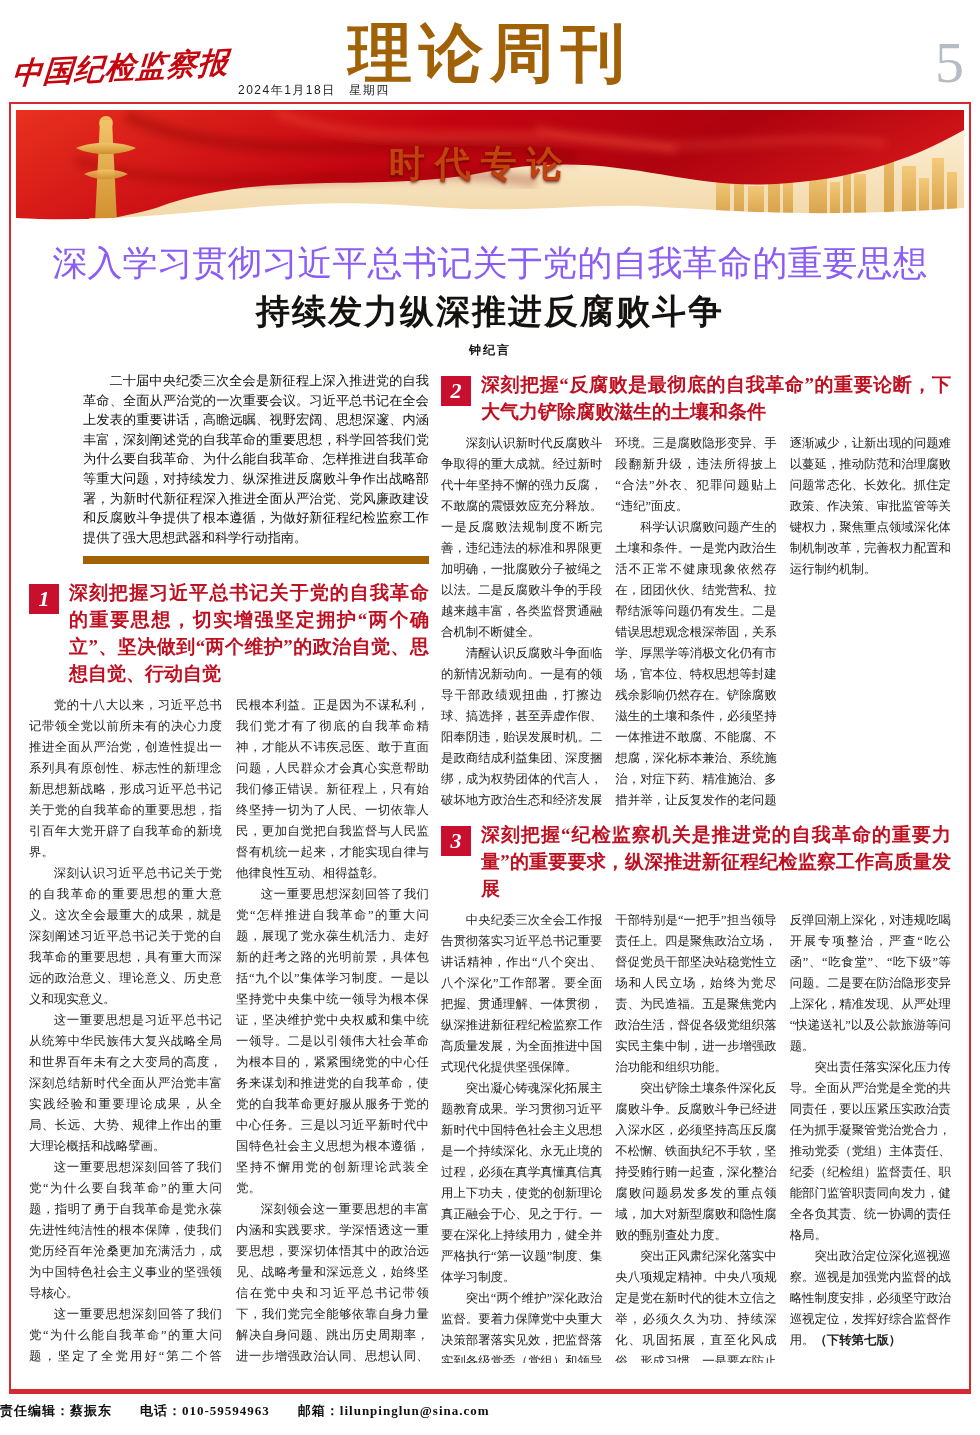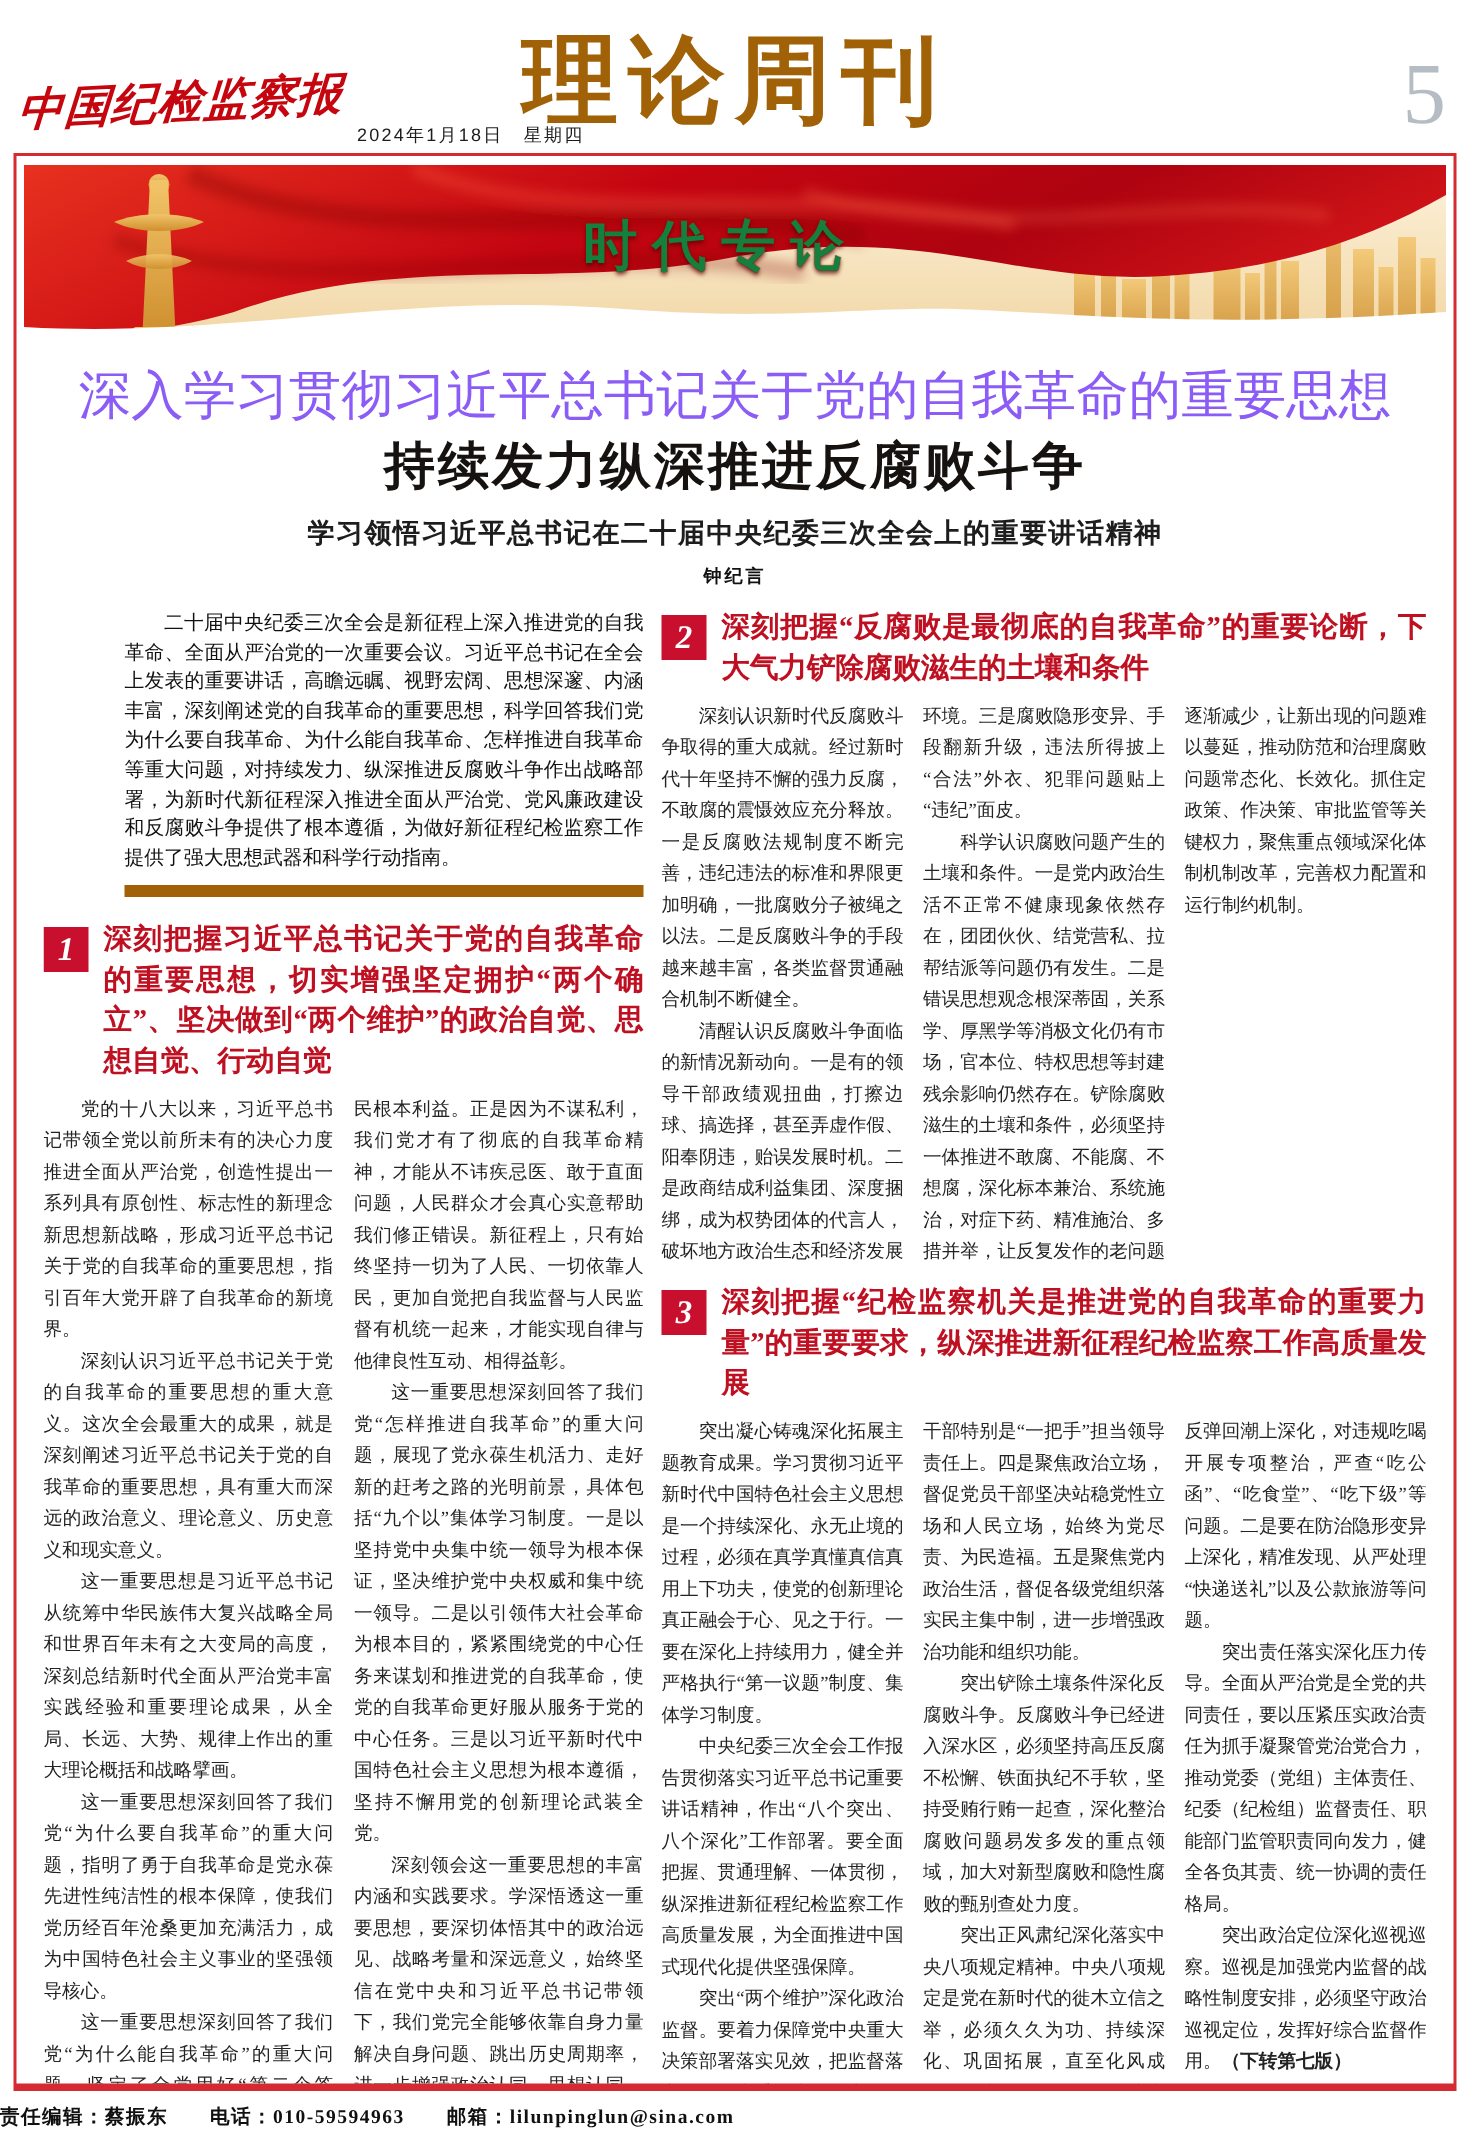--- a/index.html
+++ b/index.html
@@ -15,21 +15,21 @@
   .weekly-title{position:absolute;left:50%;transform:translateX(-50%);top:10px;font-size:64px;
     font-weight:900;color:#a16207;letter-spacing:7px;white-space:nowrap;}
   .page-num{position:absolute;right:16px;top:34px;font-size:58px;color:#b6bcc3;line-height:1;}
   
   .page-frame{position:absolute;left:9px;top:102px;width:962px;height:1292px;box-sizing:border-box;
     border:2px solid #d62a33;border-bottom-width:5px;padding:6px 18px 0;background:#fff;overflow:hidden;}
   
   .banner{position:relative;height:120px;margin:0 -13px;overflow:hidden;}
   .banner svg{display:block;width:100%;height:100%;}
   .banner-label{position:absolute;left:50%;top:30px;transform:translateX(-55%);
-    font-size:36px;font-weight:900;color:#15803d;letter-spacing:10px;white-space:nowrap;
+    font-size:36px;font-weight:900;color:#c2410c;letter-spacing:10px;white-space:nowrap;
     text-shadow:0 2px 3px rgba(90,0,0,.75),0 0 1px #8a1a00;}
   
   .headline{text-align:center;margin-top:8px;}
   .headline-l1{font-size:35px;font-weight:400;color:#8b5cf6;line-height:1.5;letter-spacing:0;white-space:nowrap;}
   .headline-l2{font-size:34px;font-weight:900;color:#15120f;line-height:1.25;letter-spacing:2px;white-space:nowrap;}
   .subtitle{font-size:18px;font-weight:bold;color:#1d1d1d;margin-top:10px;letter-spacing:1px;}
   .byline{font-size:12px;font-weight:bold;color:#111;margin-top:9px;letter-spacing:2px;}
   
   .content{display:flex;gap:12px;margin-top:12px;height:992px;overflow:hidden;}
   .left-region{width:400px;flex:0 0 400px;}
@@ -122,21 +122,20 @@
       </g>
 
       <path fill="#ffffff" d="M0,120 V108 C140,116 250,84 400,96 C520,105 565,92 645,97 C720,101 800,108 948,98 V120 Z"></path>
     </svg>
     <div class="banner-label">时代专论</div>
   </div>
 
   <div class="headline">
     <div class="headline-l1">深入学习贯彻习近平总书记关于党的自我革命的重要思想</div>
     <div class="headline-l2">持续发力纵深推进反腐败斗争</div>
-    <div class="subtitle">学习领悟习近平总书记在二十届中央纪委三次全会上的重要讲话精神</div>
     <div class="byline">钟纪言</div>
   </div>
 
   <div class="content">
 
     <div class="left-region">
       <div class="intro">
         <p>二十届中央纪委三次全会是新征程上深入推进党的自我革命、全面从严治党的一次重要会议。习近平总书记在全会上发表的重要讲话，高瞻远瞩、视野宏阔、思想深邃、内涵丰富，深刻阐述党的自我革命的重要思想，科学回答我们党为什么要自我革命、为什么能自我革命、怎样推进自我革命等重大问题，对持续发力、纵深推进反腐败斗争作出战略部署，为新时代新征程深入推进全面从严治党、党风廉政建设和反腐败斗争提供了根本遵循，为做好新征程纪检监察工作提供了强大思想武器和科学行动指南。</p>
       </div>
       <div class="sec-header s1">
@@ -164,22 +163,22 @@
           <p class="para">深刻认识新时代反腐败斗争取得的重大成就。经过新时代十年坚持不懈的强力反腐，不敢腐的震慑效应充分释放。一是反腐败法规制度不断完善，违纪违法的标准和界限更加明确，一批腐败分子被绳之以法。二是反腐败斗争的手段越来越丰富，各类监督贯通融合机制不断健全。</p>
           <p class="para">清醒认识反腐败斗争面临的新情况新动向。一是有的领导干部政绩观扭曲，打擦边球、搞选择，甚至弄虚作假、阳奉阴违，贻误发展时机。二是政商结成利益集团、深度捆绑，成为权势团体的代言人，破坏地方政治生态和经济发展环境。三是腐败隐形变异、手段翻新升级，违法所得披上“合法”外衣、犯罪问题贴上“违纪”面皮。</p>
           <p class="para">科学认识腐败问题产生的土壤和条件。一是党内政治生活不正常不健康现象依然存在，团团伙伙、结党营私、拉帮结派等问题仍有发生。二是错误思想观念根深蒂固，关系学、厚黑学等消极文化仍有市场，官本位、特权思想等封建残余影响仍然存在。铲除腐败滋生的土壤和条件，必须坚持一体推进不敢腐、不能腐、不想腐，深化标本兼治、系统施治，对症下药、精准施治、多措并举，让反复发作的老问题逐渐减少，让新出现的问题难以蔓延，推动防范和治理腐败问题常态化、长效化。抓住定政策、作决策、审批监管等关键权力，聚焦重点领域深化体制机制改革，完善权力配置和运行制约机制。</p>
         </div>
 
       <div class="sec-header s3">
         <div class="numbox">3</div>
         <p class="sec-title">深刻把握“纪检监察机关是推进党的自我革命的重要力量”的重要要求，纵深推进新征程纪检监察工作高质量发展</p>
       </div>
       <div class="cols-3 sec3-body">
+          <p class="para">中央纪委三次全会工作报告贯彻落实习近平总书记重要讲话精神，作出“八个突出、八个深化”工作部署。要全面把握、贯通理解、一体贯彻，纵深推进新征程纪检监察工作高质量发展，为全面推进中国式现代化提供坚强保障。</p>
           <p class="para">突出凝心铸魂深化拓展主题教育成果。学习贯彻习近平新时代中国特色社会主义思想是一个持续深化、永无止境的过程，必须在真学真懂真信真用上下功夫，使党的创新理论真正融会于心、见之于行。一要在深化上持续用力，健全并严格执行“第一议题”制度、集体学习制度。</p>
-          <p class="para">中央纪委三次全会工作报告贯彻落实习近平总书记重要讲话精神，作出“八个突出、八个深化”工作部署。要全面把握、贯通理解、一体贯彻，纵深推进新征程纪检监察工作高质量发展，为全面推进中国式现代化提供坚强保障。</p>
           <p class="para">突出“两个维护”深化政治监督。要着力保障党中央重大决策部署落实见效，把监督落实到各级党委（党组）和领导干部特别是“一把手”担当领导责任上。四是聚焦政治立场，督促党员干部坚决站稳党性立场和人民立场，始终为党尽责、为民造福。五是聚焦党内政治生活，督促各级党组织落实民主集中制，进一步增强政治功能和组织功能。</p>
           <p class="para">突出铲除土壤条件深化反腐败斗争。反腐败斗争已经进入深水区，必须坚持高压反腐不松懈、铁面执纪不手软，坚持受贿行贿一起查，深化整治腐败问题易发多发的重点领域，加大对新型腐败和隐性腐败的甄别查处力度。</p>
           <p class="para">突出正风肃纪深化落实中央八项规定精神。中央八项规定是党在新时代的徙木立信之举，必须久久为功、持续深化、巩固拓展，直至化风成俗、形成习惯。一是要在防止反弹回潮上深化，对违规吃喝开展专项整治，严查“吃公函”、“吃食堂”、“吃下级”等问题。二是要在防治隐形变异上深化，精准发现、从严处理“快递送礼”以及公款旅游等问题。</p>
           <p class="para">突出责任落实深化压力传导。全面从严治党是全党的共同责任，要以压紧压实政治责任为抓手凝聚管党治党合力，推动党委（党组）主体责任、纪委（纪检组）监督责任、职能部门监管职责同向发力，健全各负其责、统一协调的责任格局。</p>
           <p class="para">突出政治定位深化巡视巡察。巡视是加强党内监督的战略性制度安排，必须坚守政治巡视定位，发挥好综合监督作用。<span class="cont">（下转第七版）</span></p>
         </div>
     </div>
 
   </div>
 </div>

